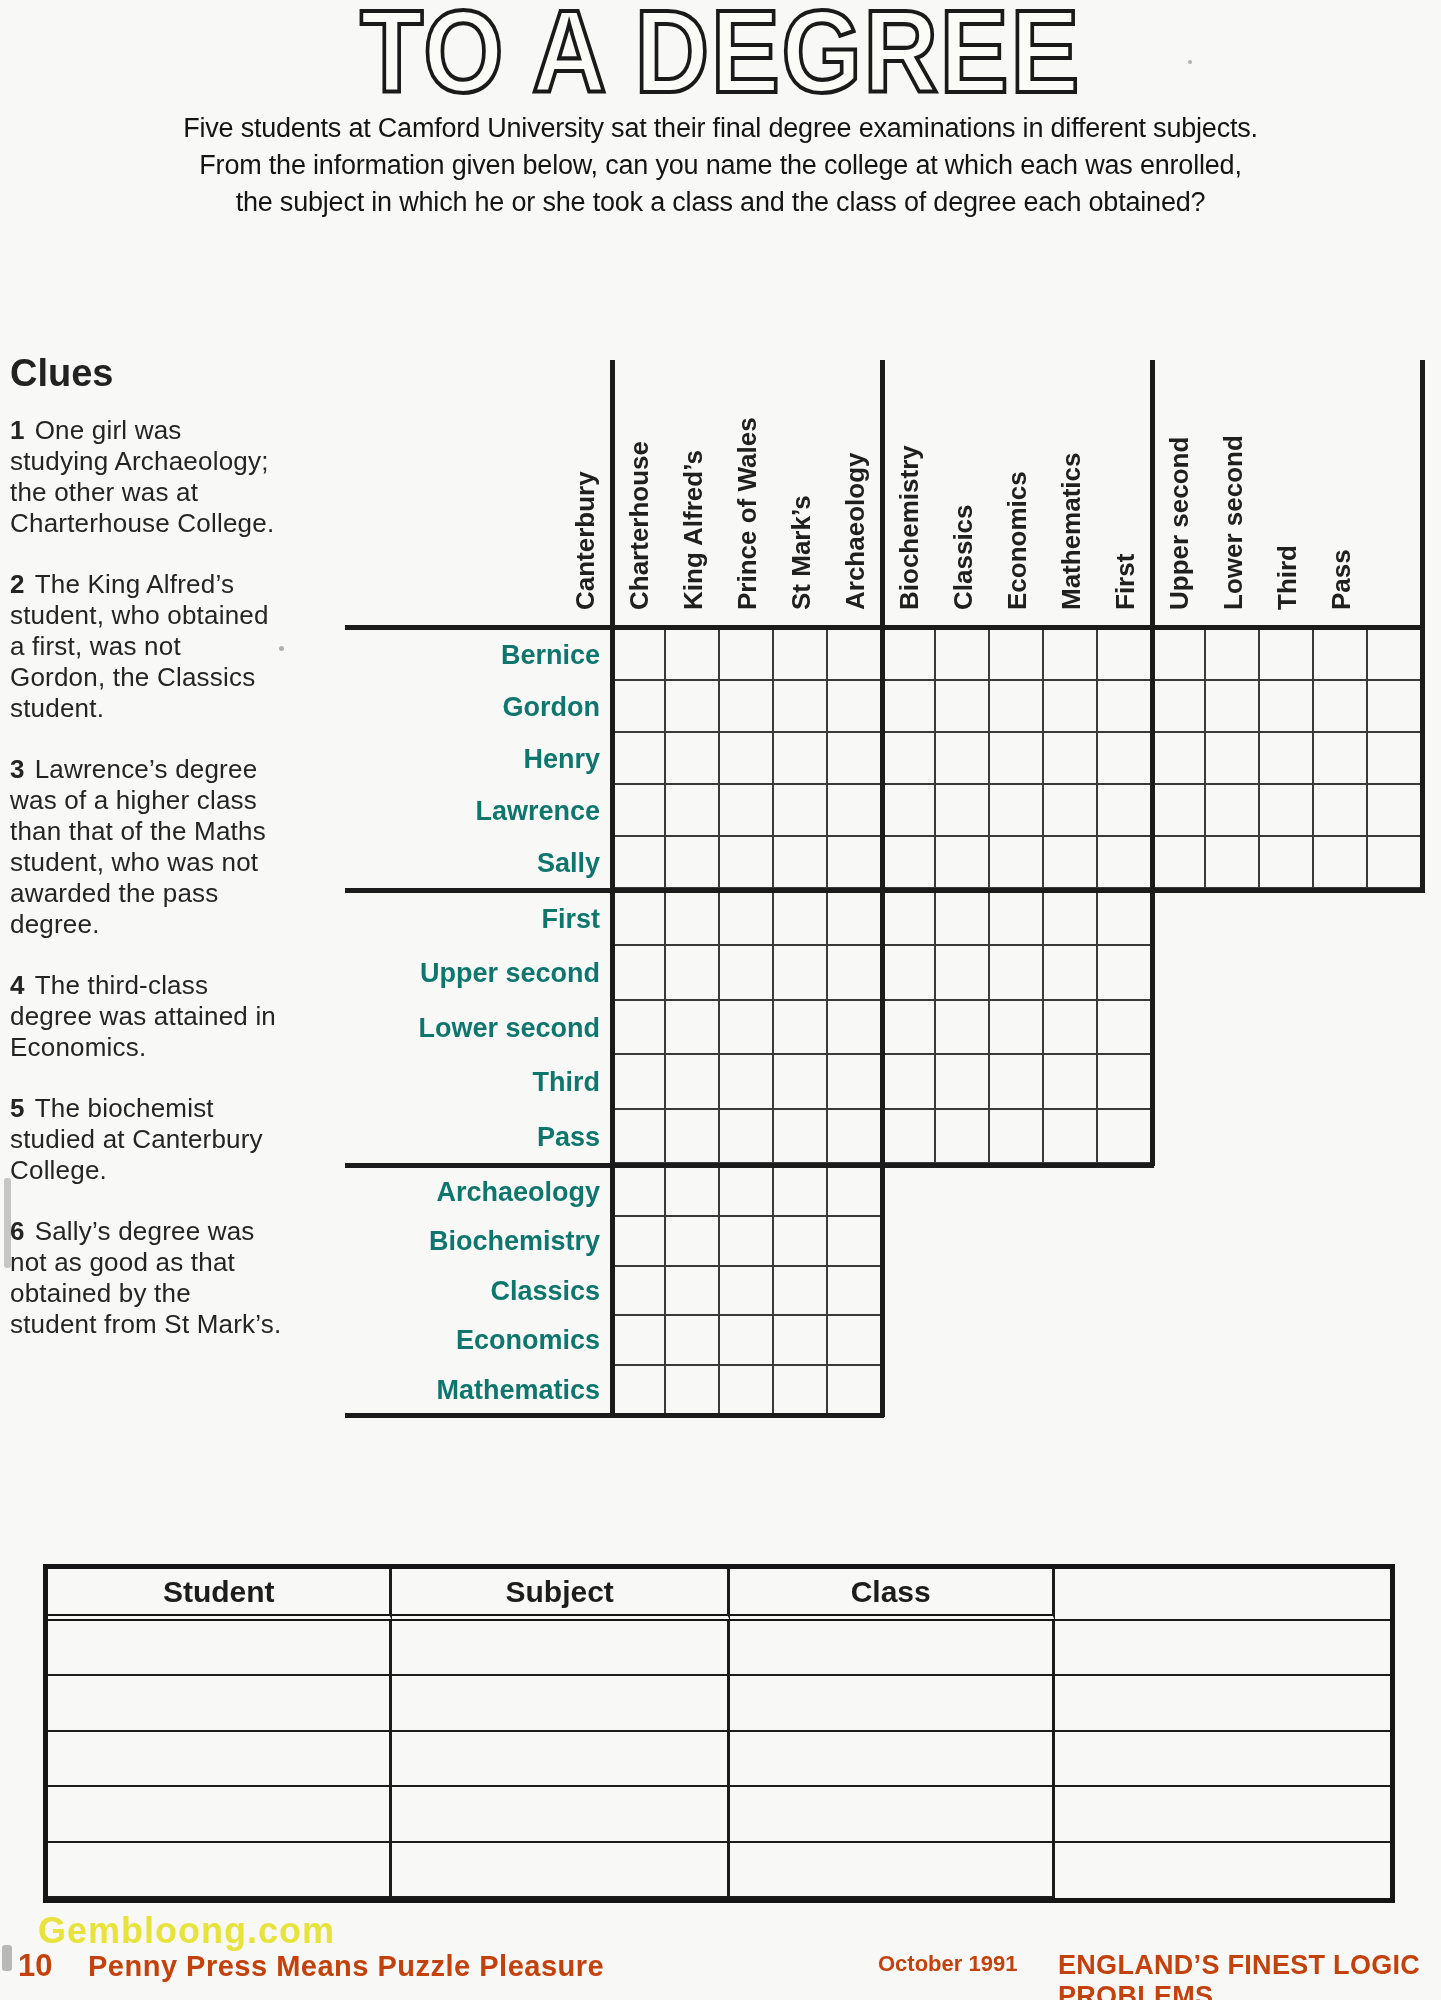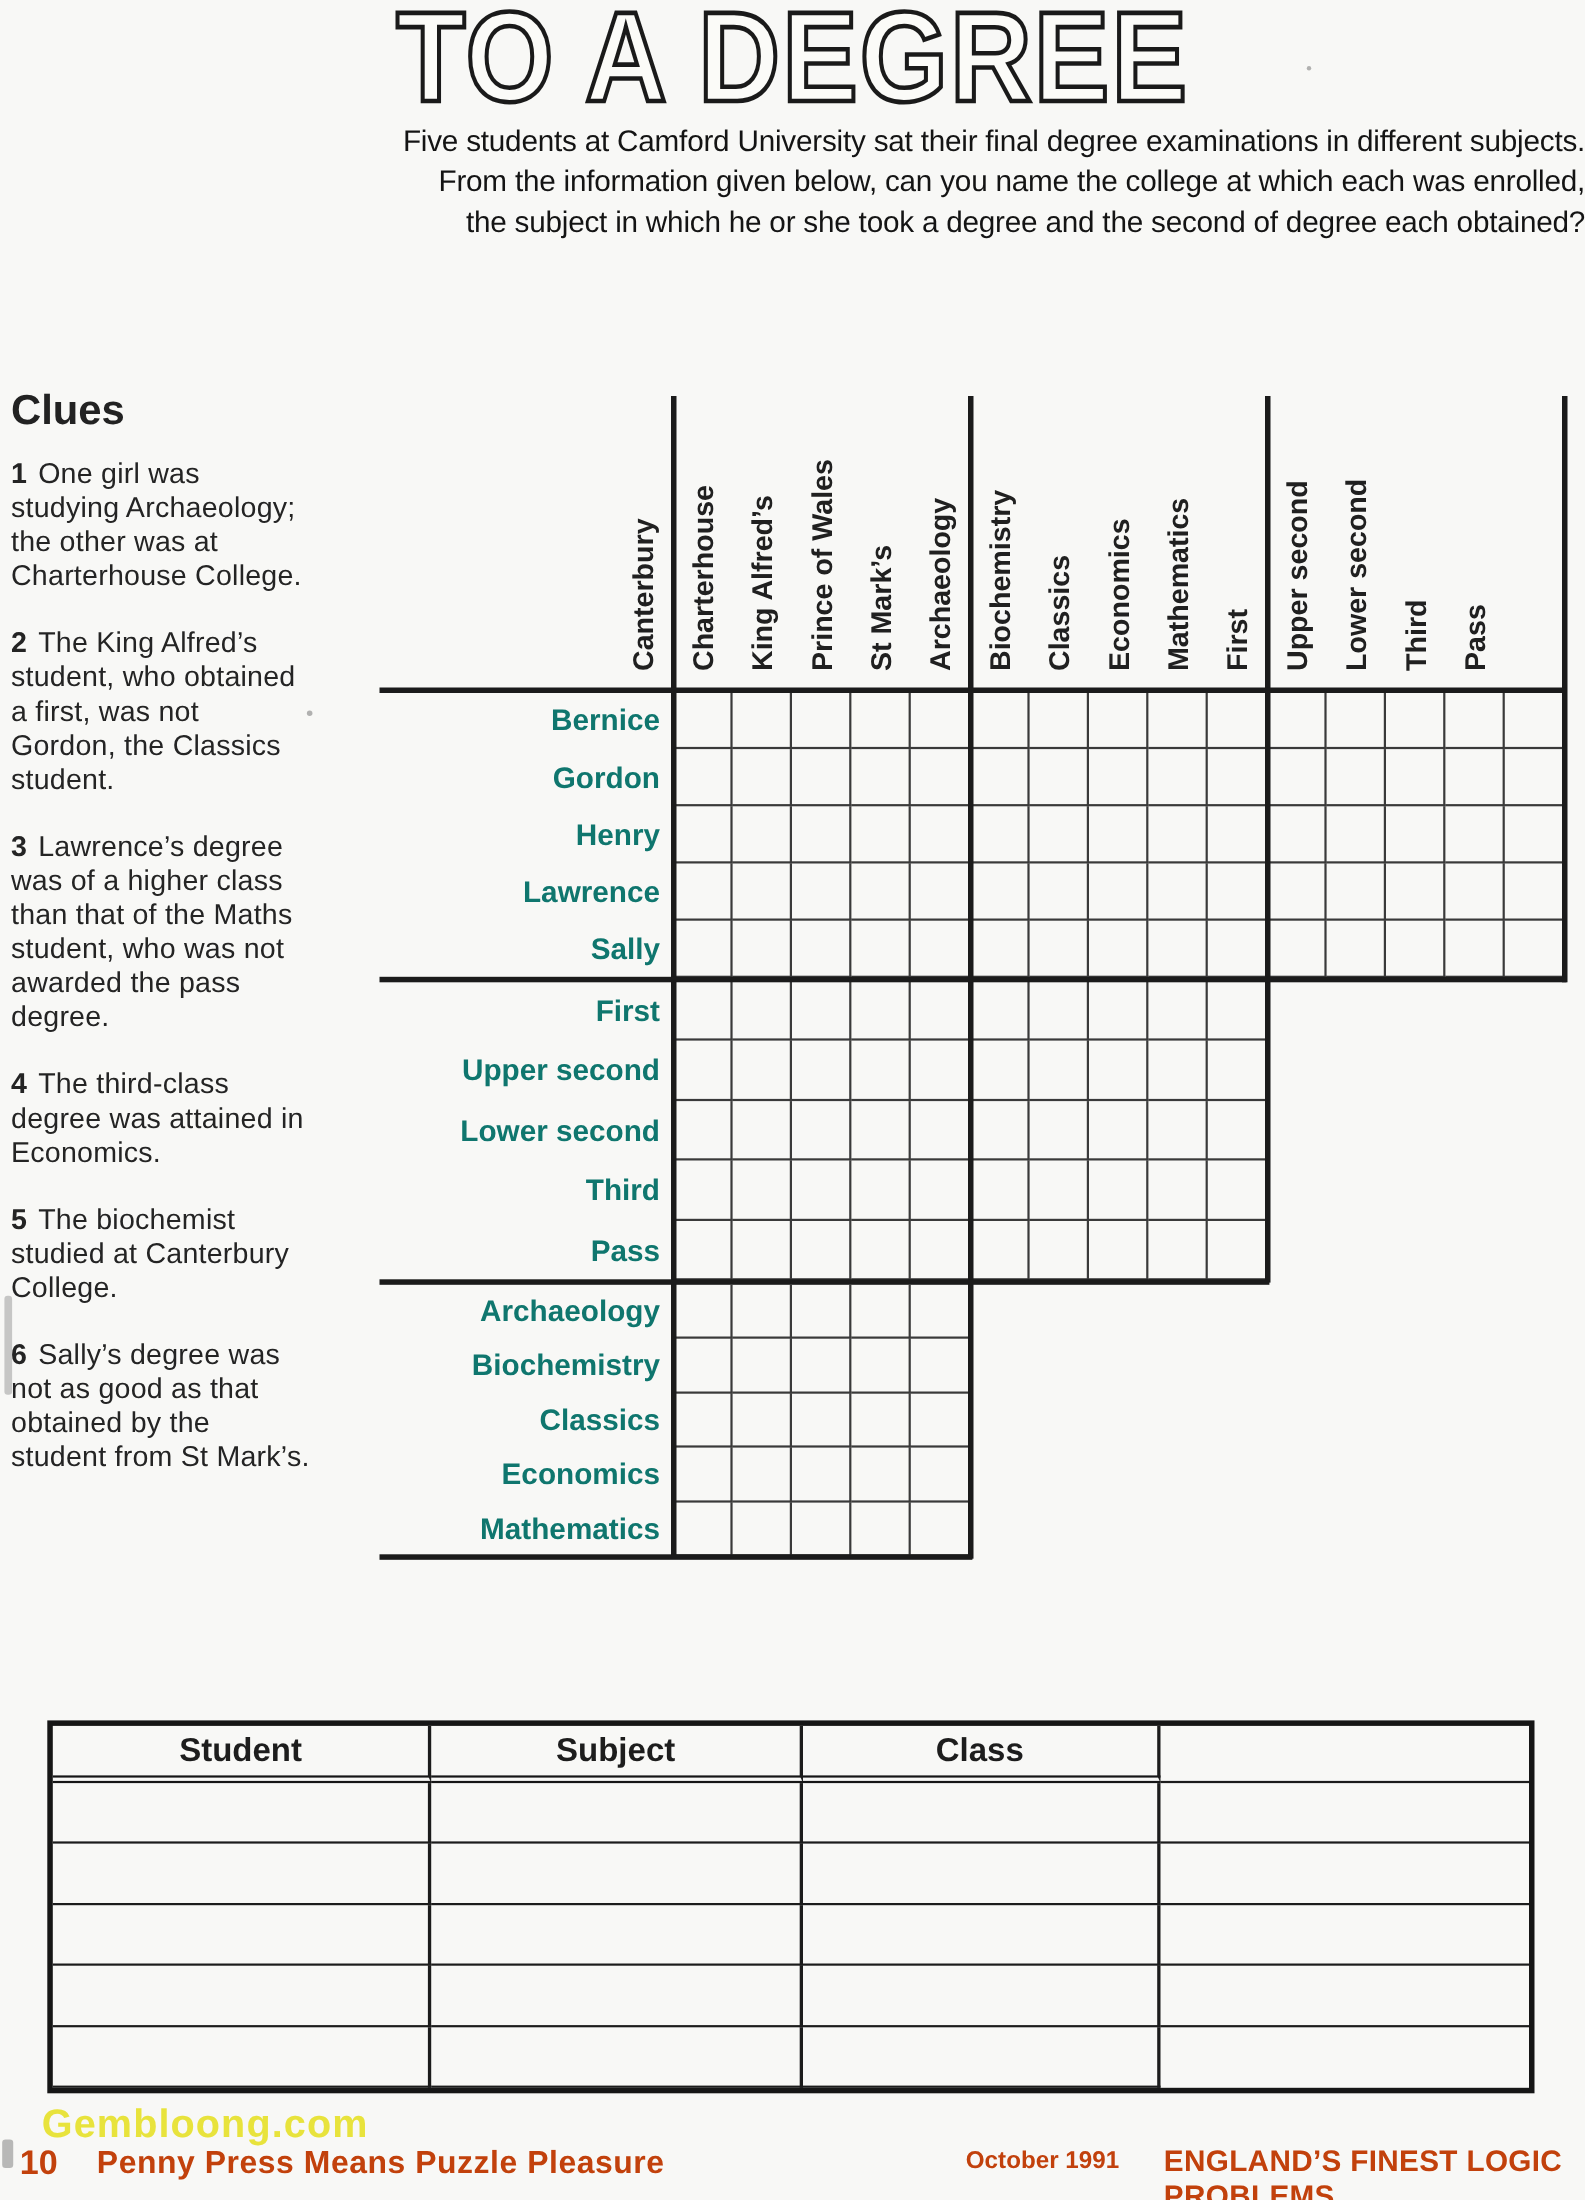--- a/index.html
+++ b/index.html
@@ -11,21 +11,21 @@
   }
   
   .title-wrap{position:absolute;top:0;left:0;width:100%;height:110px;text-align:center;}
   .title-text{
     display:inline-block;margin-top:4px;
     font-size:112px;font-weight:700;letter-spacing:2px;line-height:96px;
     color:#fbfbf8;-webkit-text-stroke:4px #1a1a1a;
     transform:scale(0.92,1.04);white-space:nowrap;
   }
   
-  .intro{position:absolute;top:110px;left:0;width:100%;text-align:right;
+  .intro{position:absolute;top:110px;left:0;width:100%;text-align:center;
     font-size:27px;line-height:37px;letter-spacing:-0.2px;color:#141414;}
   
   .clues{position:absolute;left:10px;top:352px;width:272px;}
   .clues-heading{font-size:38px;font-weight:700;margin:0 0 20px 0;color:#222;}
   .clue{font-size:26px;line-height:31px;margin:0 0 30px 0;color:#242424;letter-spacing:0.2px;}
   .clue .num{font-weight:700;margin-right:10px;}
   
   .hline,.vline{position:absolute;background:#1b1b1b;}
   .hlabel{
     position:absolute;width:256px;height:54px;line-height:54px;
@@ -62,21 +62,21 @@
 </head>
 <body>
 
 <div class="title-wrap">
   <span class="title-text">TO A DEGREE</span>
 </div>
 
 <div class="intro">
   <div>Five students at Camford University sat their final degree examinations in different subjects.</div>
   <div>From the information given below, can you name the college at which each was enrolled,</div>
-  <div>the subject in which he or she took a degree and the second of degree each obtained?</div>
+  <div>the subject in which he or she took a class and the class of degree each obtained?</div>
 </div>
 
 <div class="clues">
   <h2 class="clues-heading">Clues</h2>
   <div id="clues-list">
       <p class="clue"><span class="num">1</span><span>One girl was studying Archaeology; the other was at Charterhouse College.</span></p>
       <p class="clue"><span class="num">2</span><span>The King Alfred’s student, who obtained a first, was not Gordon, the Classics student.</span></p>
       <p class="clue"><span class="num">3</span><span>Lawrence’s degree was of a higher class than that of the Maths student, who was not awarded the pass degree.</span></p>
       <p class="clue"><span class="num">4</span><span>The third-class degree was attained in Economics.</span></p>
       <p class="clue"><span class="num">5</span><span>The biochemist studied at Canterbury College.</span></p>

